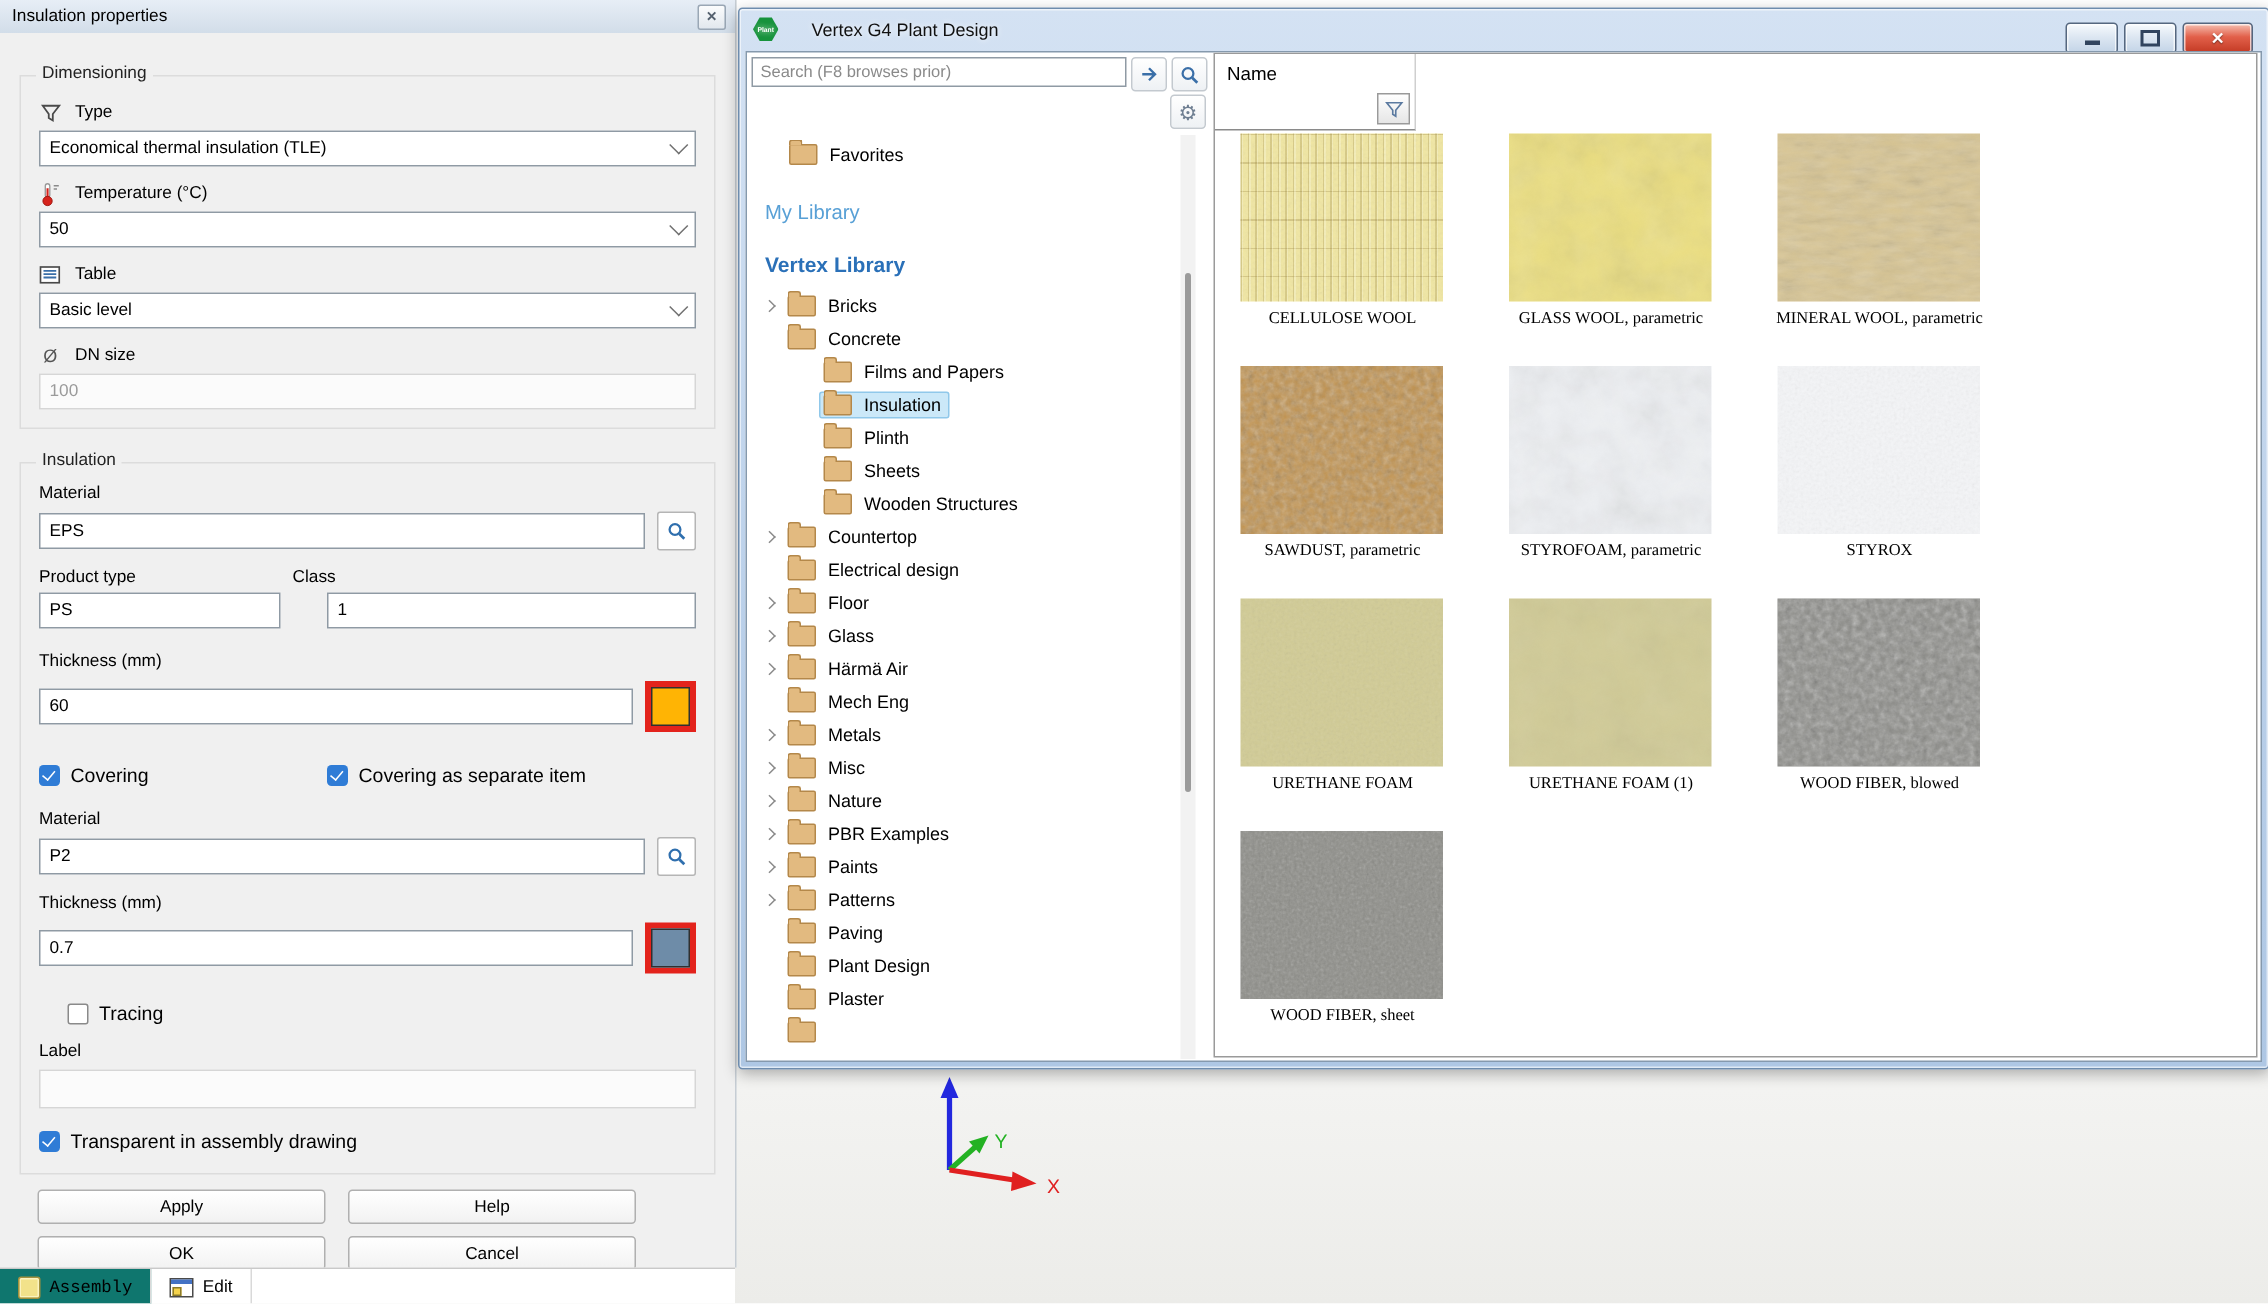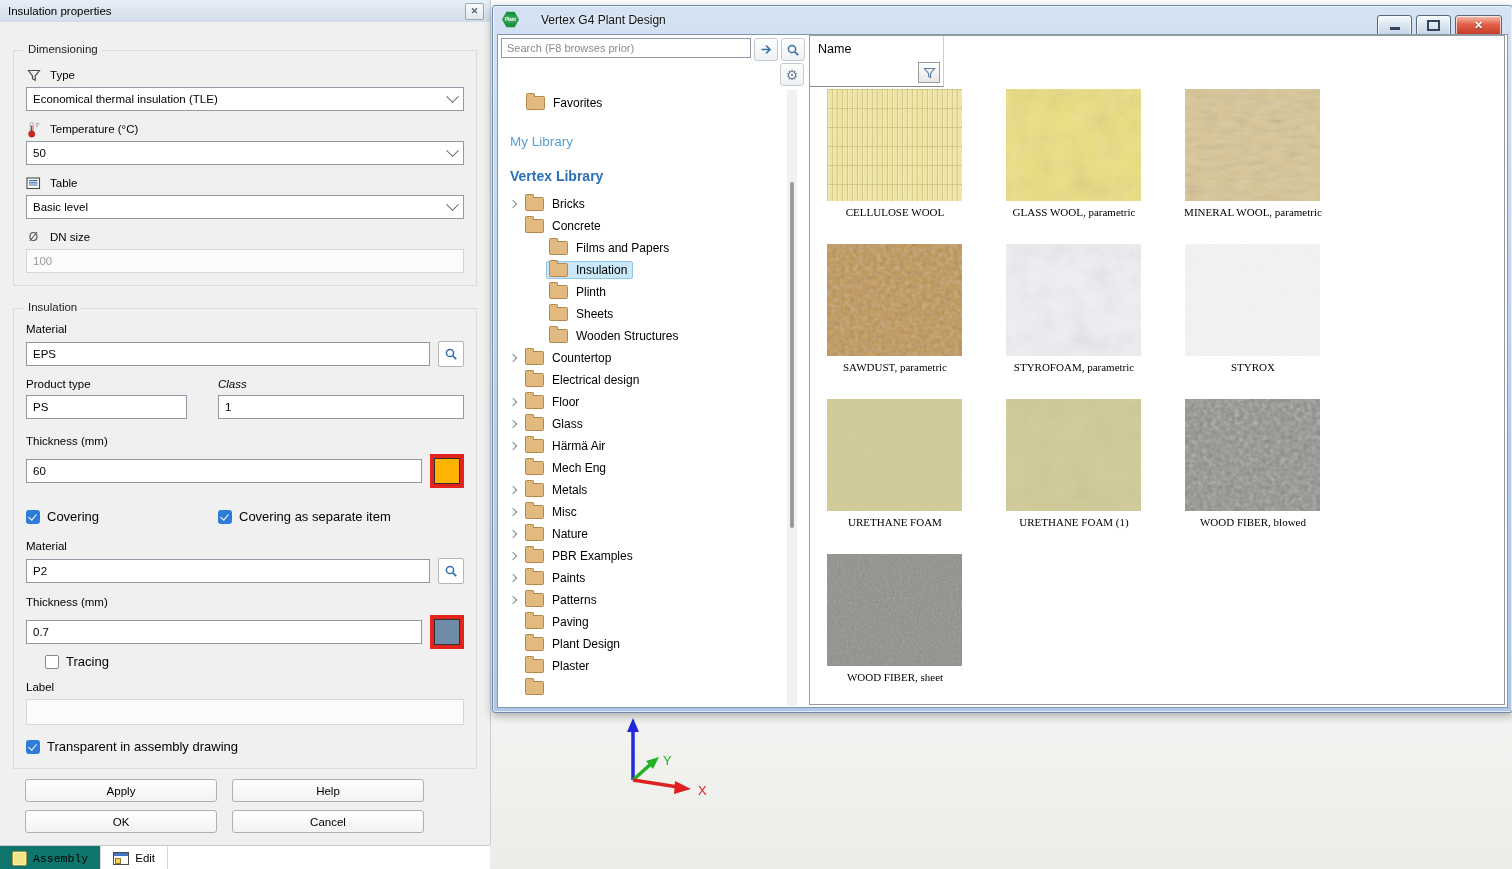--- a/index.html
+++ b/index.html
@@ -206,21 +206,21 @@
           <div class="sbtn">
             <svg width="14" height="14">
                 <circle cx="6" cy="6" r="3.6" fill="none" stroke="#2f6fae" stroke-width="1.5"></circle>
                 <path d="M8.8 8.8L12.2 12.2" stroke="#2f6fae" stroke-width="1.8"></path>
               </svg>
           </div>
         </div>
 
         <div class="frow" style="margin-top:10px;">
           <div style="width:161px;"><span class="flabel">Product type</span></div>
-          <div style="flex:1;margin-left:23px;font-style:italic;"><span class="flabel">Class</span></div>
+          <div style="flex:1;"><span class="flabel">Class</span></div>
         </div>
         <div class="frow" style="margin-top:4px;">
           <div class="tbox" style="width:147px;">PS</div>
           <div class="tbox" style="flex:1;margin-left:23px;">1</div>
         </div>
 
         <div class="lblrow" style="margin-top:12px;">
             <span class="flabel">Thickness (mm)</span>
           </div>
         <div class="frow" style="height:36px;">
@@ -257,21 +257,21 @@
         <div class="lblrow" style="margin-top:8px;">
             <span class="flabel">Thickness (mm)</span>
           </div>
         <div class="frow" style="height:36px;">
           <div class="tbox grow">0.7</div>
           <div class="swatch">
             <div class="fill" style="background: rgb(110, 140, 168);"></div>
           </div>
         </div>
 
-        <div class="cbrow" style="margin-top:4px;padding-left:19px;">
+        <div class="cbrow" style="margin-top:18px;padding-left:19px;">
           <span class="cb off"></span>
           <span class="cblabel">Tracing</span>
         </div>
 
         <div class="lblrow" style="margin-top:8px;">
             <span class="flabel">Label</span>
           </div>
         <div class="tbox dis" style="height:24px;"></div>
 
         <div class="cbrow" style="margin-top:14px;margin-bottom:2px;">

